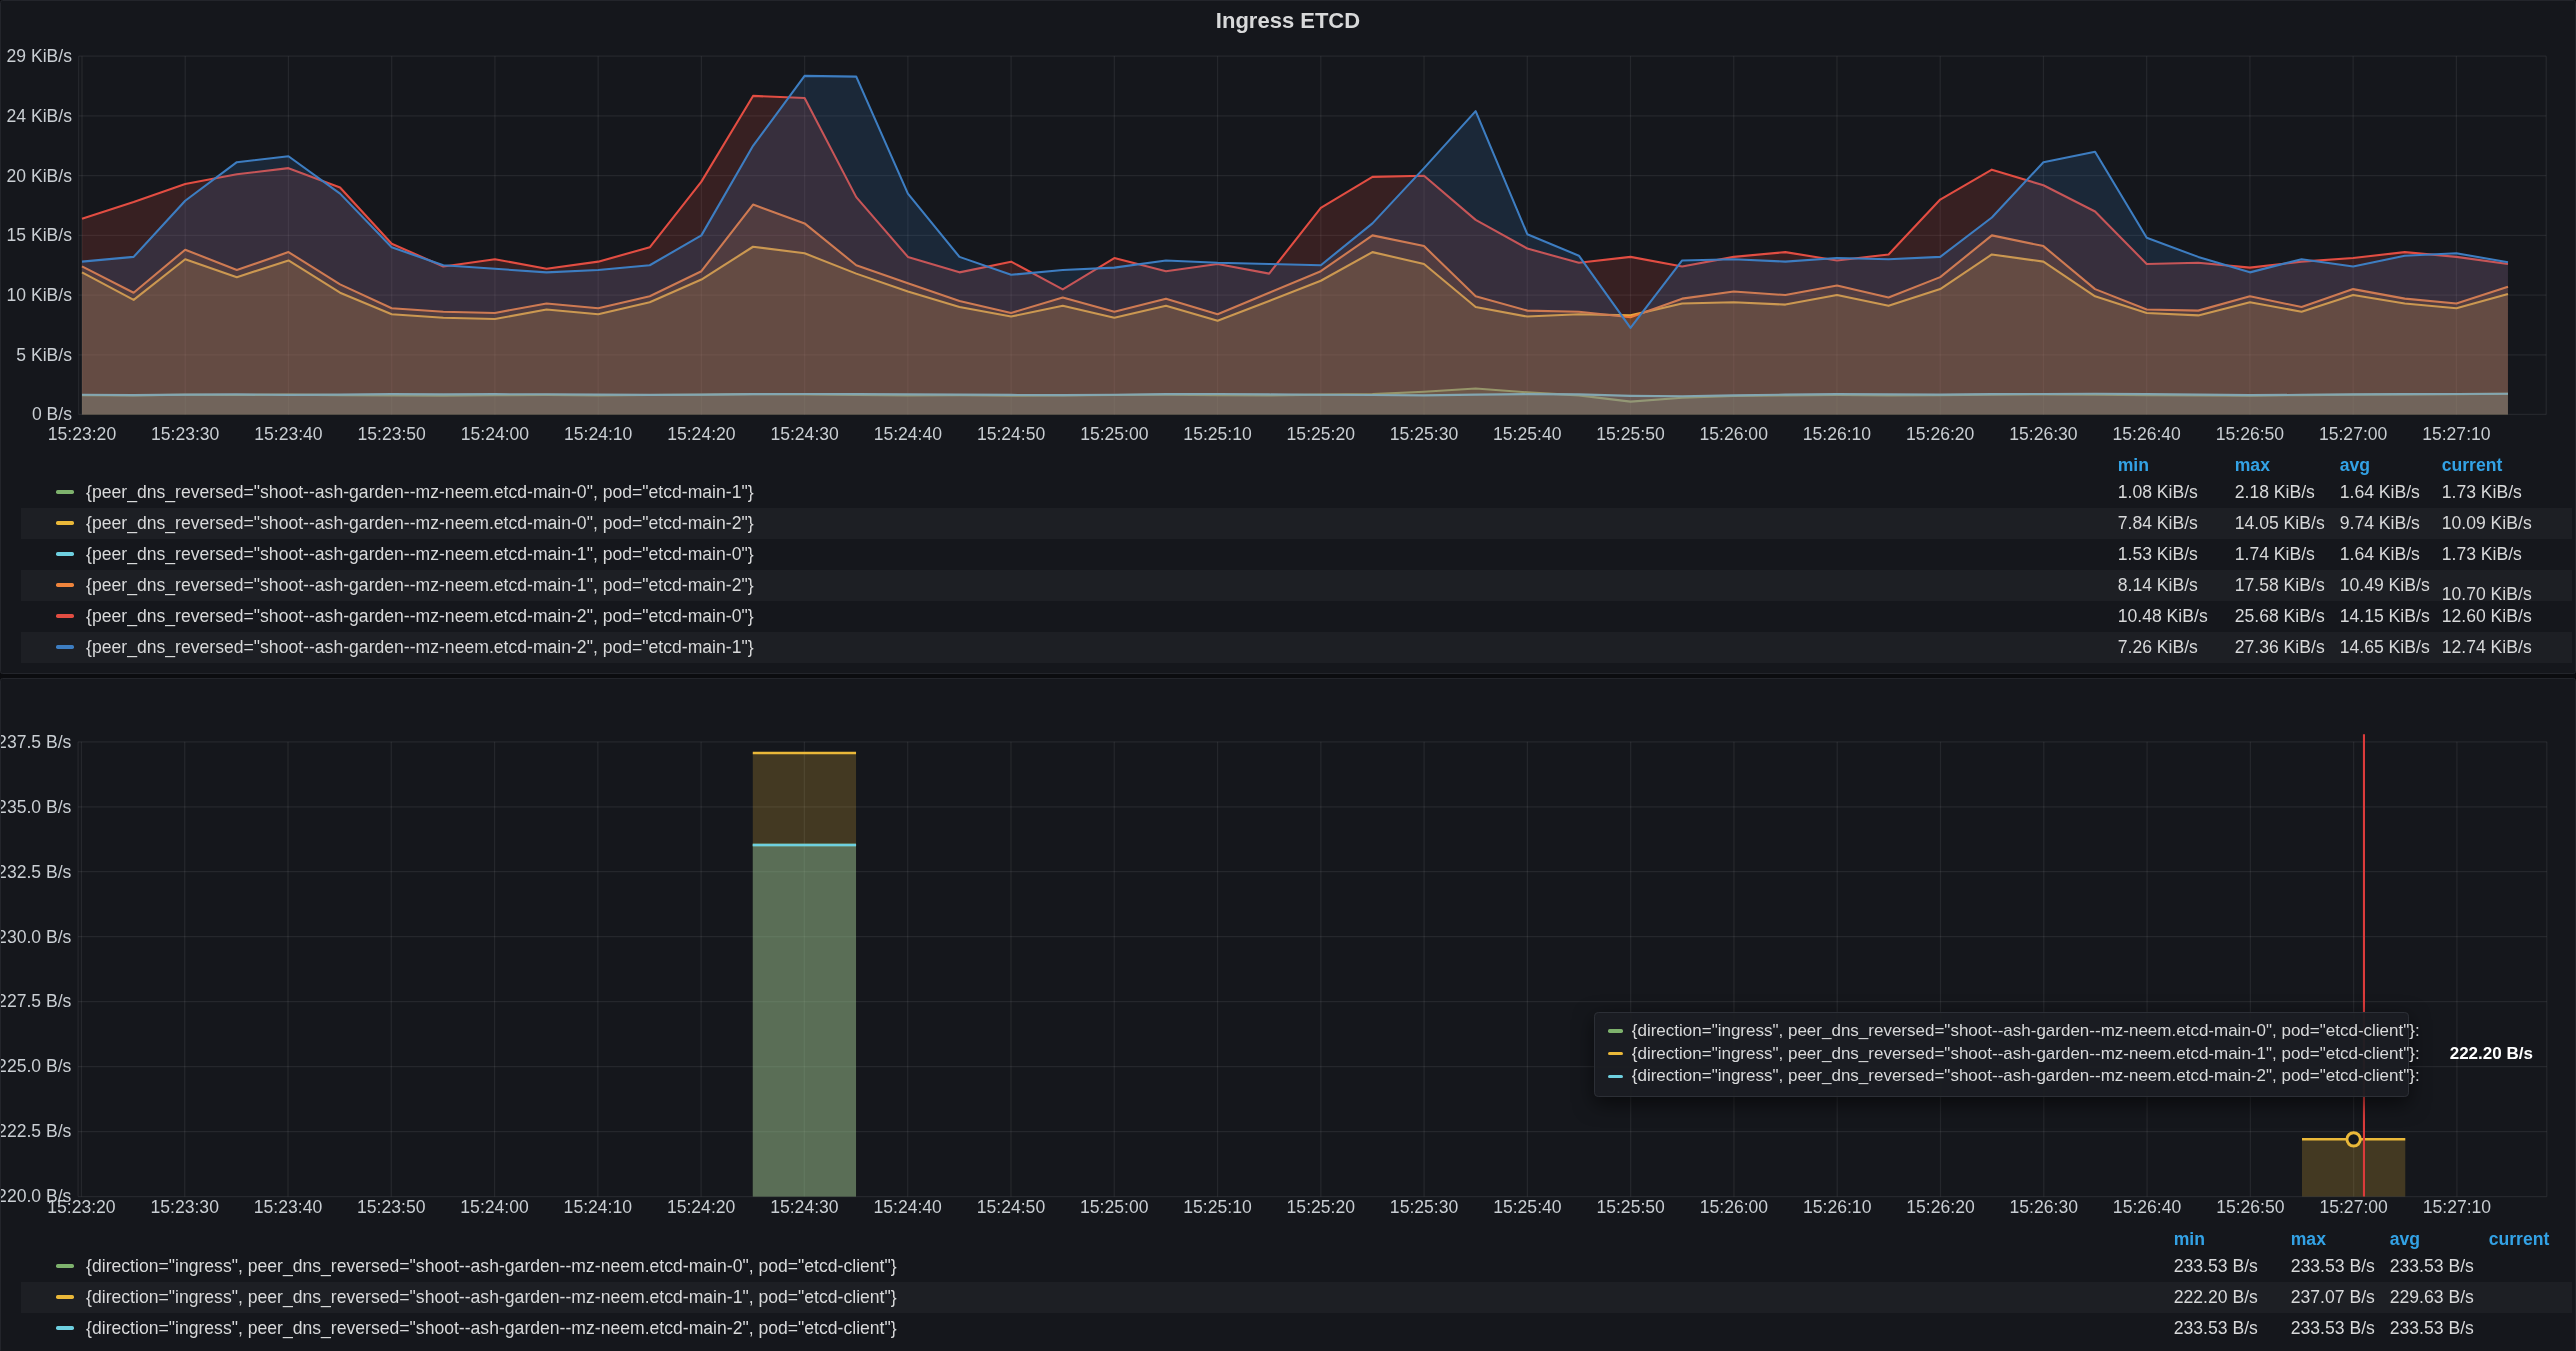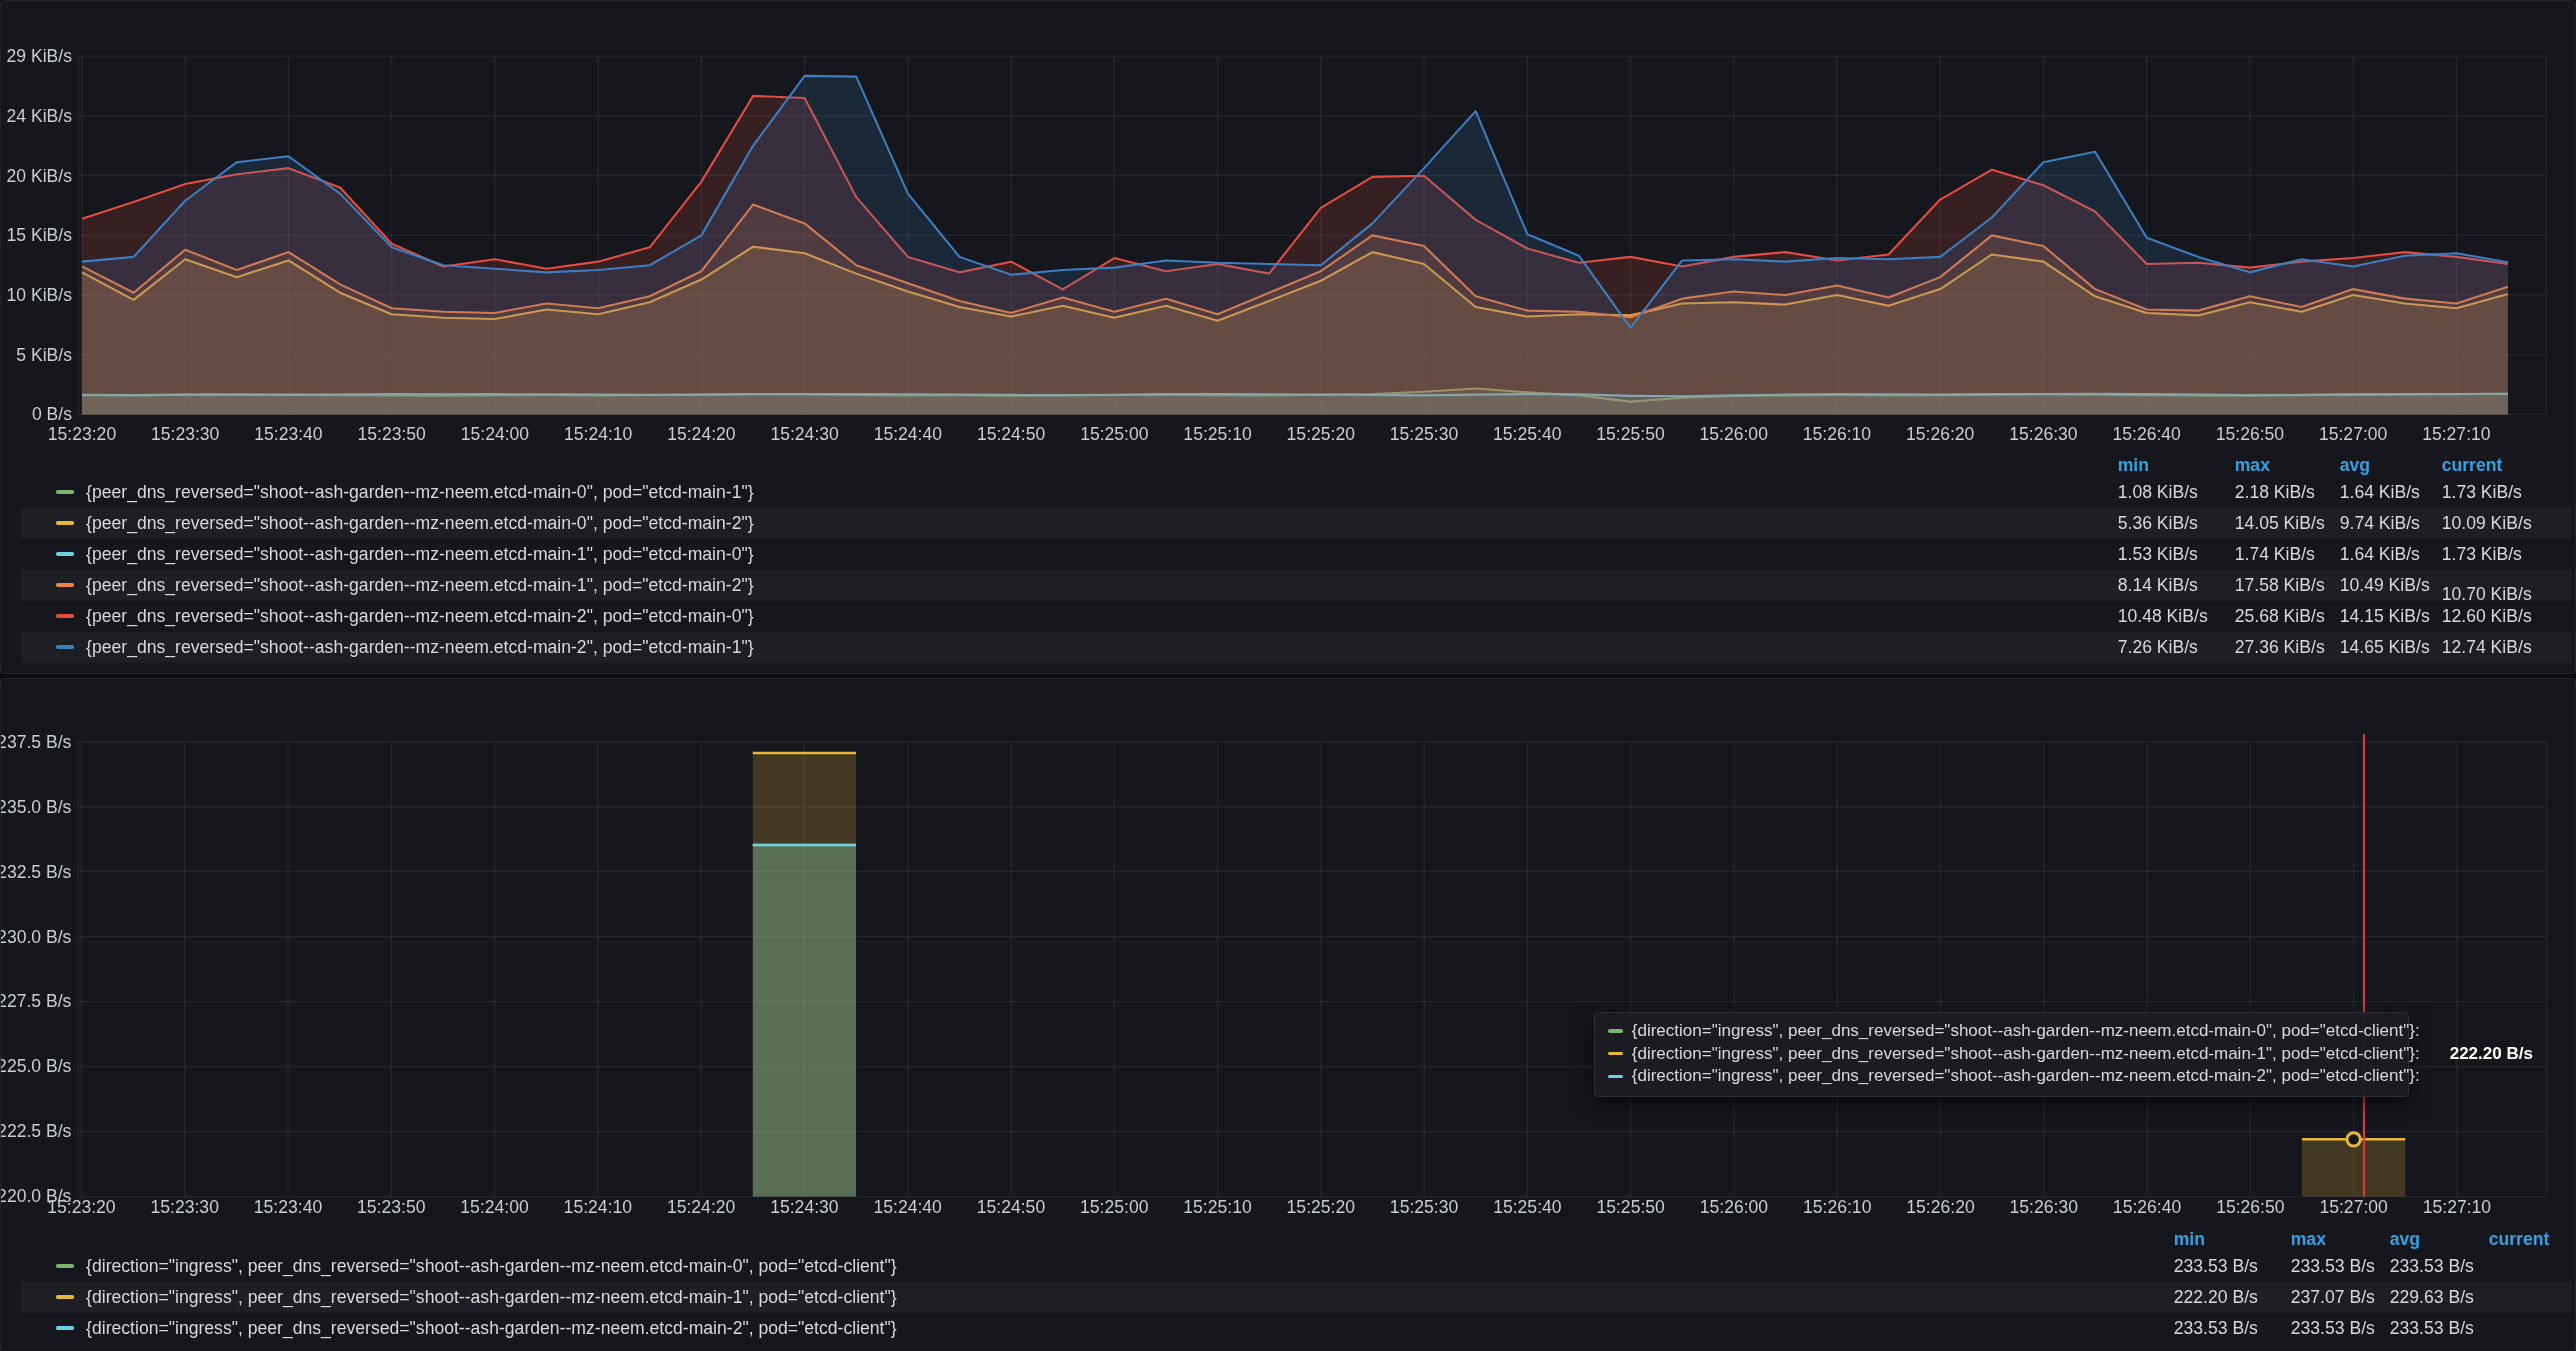--- a/index.html
+++ b/index.html
@@ -25,20 +25,23 @@
     box-shadow:0 6.7px 20px rgba(0,0,0,0.55);padding:6.7px 13.4px 8.4px;z-index:6;color:#d8d9da}
   .tt-title{text-align:center;font-size:18.4px;font-weight:700;margin-bottom:5.9px;color:#d8d9da}
   .tt-row{display:flex;align-items:center;font-size:17px;height:22.6px;white-space:nowrap}
   .tt-dash{width:15px;height:3.3px;border-radius:1.7px;margin-right:8.4px;flex:none}
   .tt-value{margin-left:auto;padding-left:30px;font-weight:700;color:#fff}
 </style>
 </head>
 <body>
 
 <div class="panel" id="panel0" style="top:0;height:672px">
+  <div class="panel-title" style="height:39px">
+    <span>Ingress ETCD</span>
+  </div>
   <svg class="chart" id="chart0" width="2576" height="452" viewBox="0 0 3076 540">
       <g>
         <line x1="92" y1="66" x2="3040" y2="66" stroke="rgba(255,255,255,0.07)" stroke-width="1.5"></line>
         <text x="84" y="73" text-anchor="end" font-size="21" fill="#c9ced3">29 KiB/s</text>
         <line x1="92" y1="137.33333333333331" x2="3040" y2="137.33333333333331" stroke="rgba(255,255,255,0.07)" stroke-width="1.5"></line>
         <text x="84" y="144.33333333333331" text-anchor="end" font-size="21" fill="#c9ced3">24 KiB/s</text>
         <line x1="92" y1="208.66666666666666" x2="3040" y2="208.66666666666666" stroke="rgba(255,255,255,0.07)" stroke-width="1.5"></line>
         <text x="84" y="215.66666666666666" text-anchor="end" font-size="21" fill="#c9ced3">20 KiB/s</text>
         <line x1="92" y1="280" x2="3040" y2="280" stroke="rgba(255,255,255,0.07)" stroke-width="1.5"></line>
         <text x="84" y="287" text-anchor="end" font-size="21" fill="#c9ced3">15 KiB/s</text>
@@ -141,21 +144,21 @@
           <div class="lg-col" style="width: 117px;">1.08 KiB/s</div>
           <div class="lg-col" style="width: 105px;">2.18 KiB/s</div>
           <div class="lg-col" style="width: 102px;">1.64 KiB/s</div>
           <div class="lg-col" style="width: 105px;">1.73 KiB/s</div>
         </div>
         <div class="lg-row" style="padding-right: 25px;">
           <div class="lg-label">
             <span class="lg-dash" style="background: rgb(234, 184, 57);"></span>
             <span class="lg-text">{peer_dns_reversed="shoot--ash-garden--mz-neem.etcd-main-0", pod="etcd-main-2"}</span>
           </div>
-          <div class="lg-col" style="width: 117px;">5.36 KiB/s</div>
+          <div class="lg-col" style="width: 117px;">7.84 KiB/s</div>
           <div class="lg-col" style="width: 105px;">14.05 KiB/s</div>
           <div class="lg-col" style="width: 102px;">9.74 KiB/s</div>
           <div class="lg-col" style="width: 105px;">10.09 KiB/s</div>
         </div>
         <div class="lg-row" style="padding-right: 25px;">
           <div class="lg-label">
             <span class="lg-dash" style="background: rgb(110, 208, 224);"></span>
             <span class="lg-text">{peer_dns_reversed="shoot--ash-garden--mz-neem.etcd-main-1", pod="etcd-main-0"}</span>
           </div>
           <div class="lg-col" style="width: 117px;">1.53 KiB/s</div>

